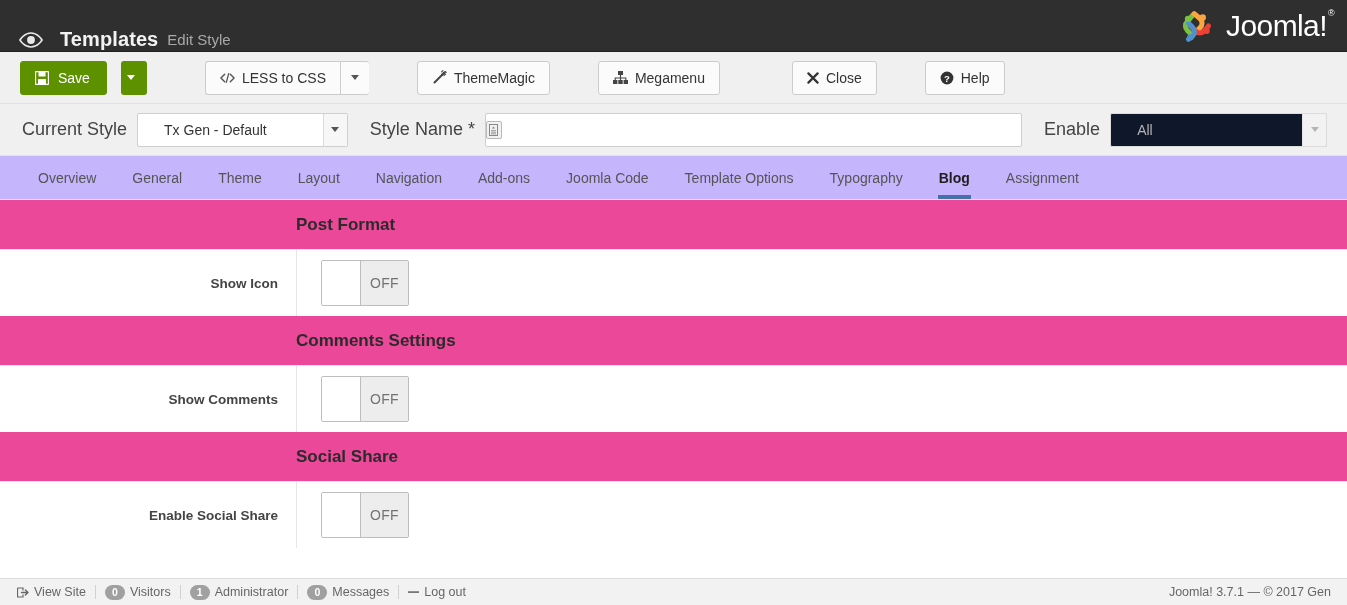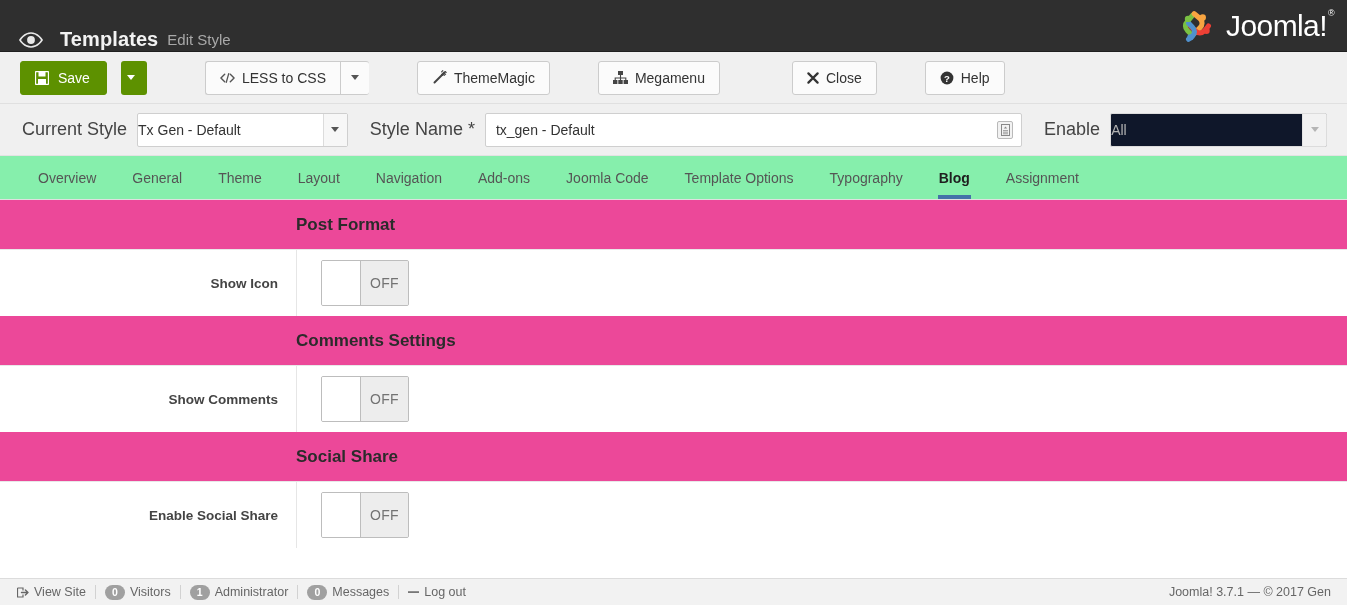--- a/index.html
+++ b/index.html
@@ -64,39 +64,39 @@
   .stylebar {
     flex: 0 0 52px; height: 52px; background: #f0f0f0;
     display: flex; align-items: center; padding: 0 20px 0 22px;
     border-bottom: 1px solid #e3e3e3;
   }
   .fld-label { font-size: 18px; color: #444; margin-right: 10px; white-space: nowrap; }
   .select-box {
     height: 34px; border: 1px solid #cfcfcf; background: #fff;
     display: flex; align-items: center; border-radius: 2px; position: relative;
   }
-  .select-box .val { font-size: 14px; color: #333; padding: 0 0; flex: 1; overflow: hidden; white-space: nowrap; }
+  .select-box .val { font-size: 14px; color: #333; padding: 0 26px; flex: 1; overflow: hidden; white-space: nowrap; }
   .select-box .drop {
     width: 24px; align-self: stretch; border-left: 1px solid #dcdcdc;
     background: #f7f7f7; display: flex; align-items: center; justify-content: center;
   }
   #current-style { width: 212px; }
   #style-name {
     width: 540px; height: 34px; border: 1px solid #cfcfcf; background: #fff;
     display: flex; align-items: center; border-radius: 2px; padding-right: 8px;
   }
   #style-name .val { font-size: 14px; color: #333; padding: 0 10px; flex: 1; }
   .mini-btn { width: 16px; height: 18px; border: 1px solid #b9b9b9; background: #f2f2f2; border-radius: 2px; display:flex; align-items:center; justify-content:center; }
   #default-select { width: 218px; background: #0f172a; border-color: #dcdcdc; }
   #default-select .val { color: #b2b2b2; }
   #default-select .drop { background: #f2f2f2; border-left-color: #e4e4e4; }
 
   
   .tabs {
-    flex: 0 0 44px; height: 44px; background: #86efac;
+    flex: 0 0 44px; height: 44px; background: #c4b5fd;
     display: flex; align-items: stretch; padding-left: 20px;
     border-bottom: 1px solid #e0e0e0;
   }
   .tab {
     display: flex; align-items: center; padding: 0 18px; font-size: 14px;
     color: #555; cursor: pointer; position: relative; white-space: nowrap;
   }
   .tab.active { color: #1f1f1f; font-weight: bold; }
   .tab.active::after {
     content: ""; position: absolute; left: 17px; right: 17px; bottom: 0;
@@ -265,21 +265,20 @@
       <span class="val">Tx Gen - Default</span>
       <span class="drop">
           <span class="caret"></span>
         </span>
     </div>
 
     <span class="sep"></span>
 
     <span class="fld-label">Style Name *</span>
     <div id="style-name">
-      <span class="val">tx_gen - Default</span>
       <span class="mini-btn">
         <svg width="9" height="12" viewBox="0 0 9 12">
           <rect x="0.5" y="0.5" width="8" height="11" fill="none" stroke="#888" stroke-width="1"></rect>
           <path d="M4.5 2.4 L6.2 4.4 L2.8 4.4 Z" fill="#888"></path>
           <path d="M2 6.6 L7 6.6 M2 8.2 L7 8.2 M2 9.8 L7 9.8" stroke="#888" stroke-width="0.8"></path>
         </svg>
       </span>
     </div>
 
     <span class="sep"></span>

